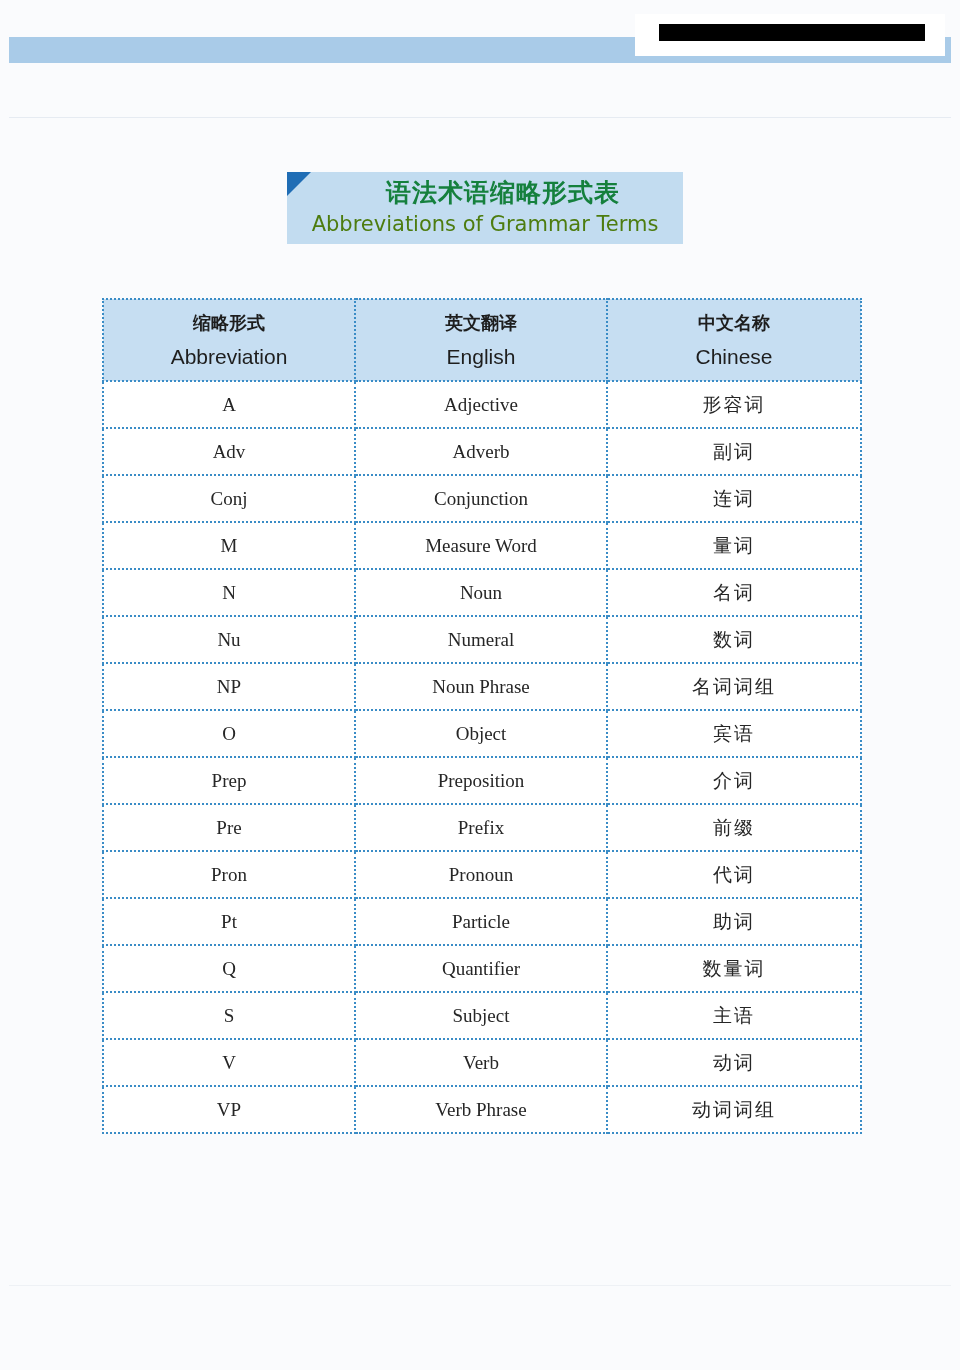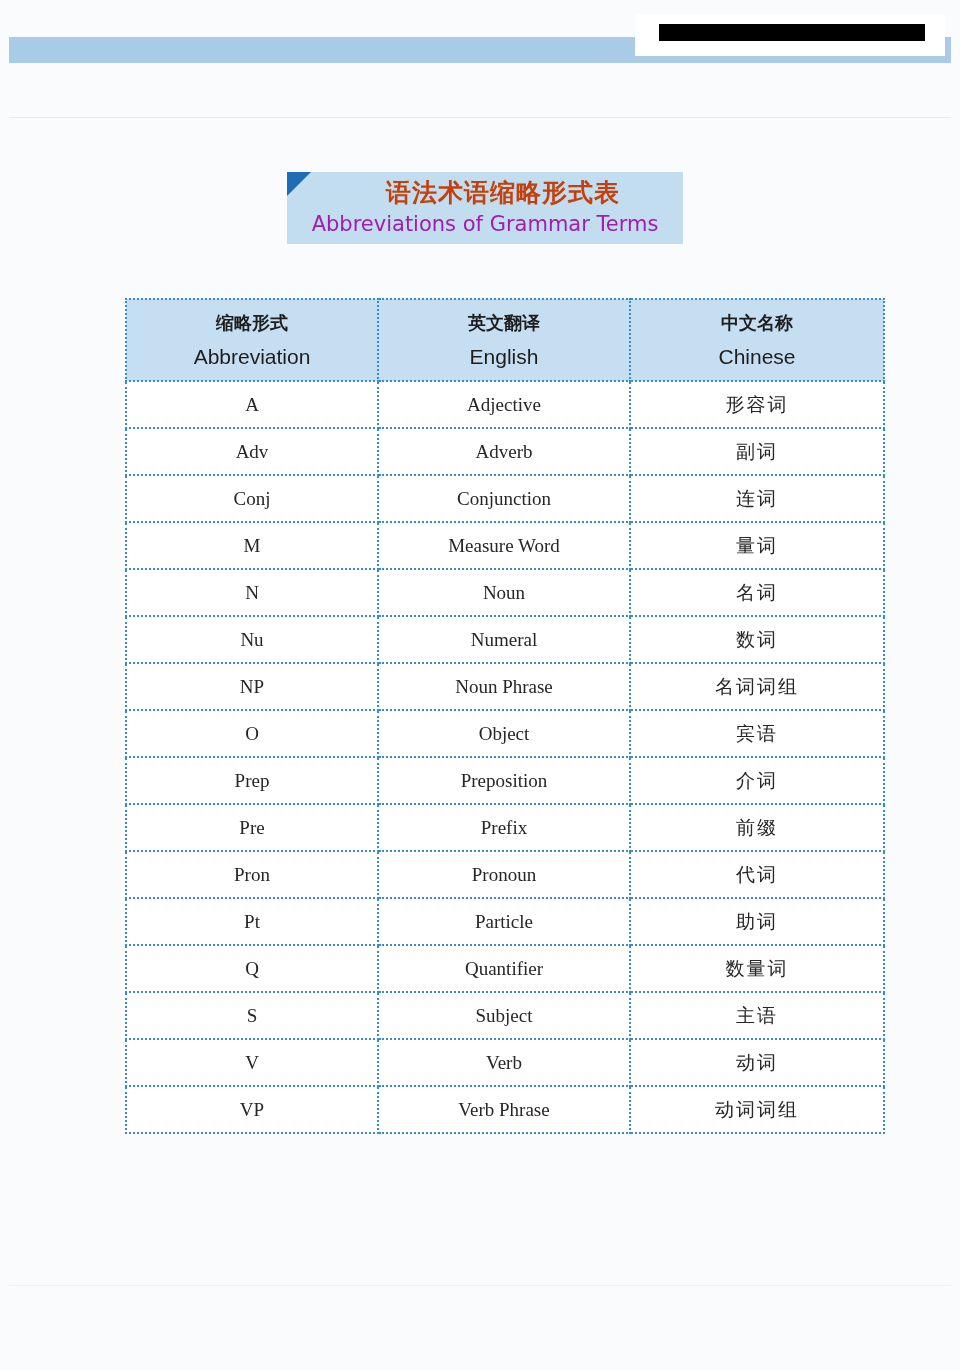--- a/index.html
+++ b/index.html
@@ -38,31 +38,31 @@
     }
     .title-corner {
       position: absolute; left: 0; top: 0;
       width: 0; height: 0;
       border-top: 24px solid #1f6db5;
       border-right: 24px solid transparent;
     }
     .title-zh {
       position: absolute; left: 0; right: 0; top: 4px;
       font-family: "DejaVu Sans", sans-serif;
-      font-weight: bold; font-size: 25px; color: #c2410c;
+      font-weight: bold; font-size: 25px; color: #15803d;
       letter-spacing: 1px;
       margin-left: 36px;
     }
     .title-en {
       position: absolute; left: 0; right: 0; top: 40px;
       font-family: "DejaVu Sans", sans-serif;
-      font-size: 21px; color: #a21caf;
+      font-size: 21px; color: #4d7c0f;
     }
     table.grammar {
-      position: absolute; left: 125px; top: 298px;
+      position: absolute; left: 102px; top: 298px;
       width: 758px;
       border-collapse: collapse;
       table-layout: fixed;
     }
     table.grammar th, table.grammar td {
       border: 2px dotted #3a8cc6;
       text-align: center;
       padding: 0;
     }
     table.grammar th {

